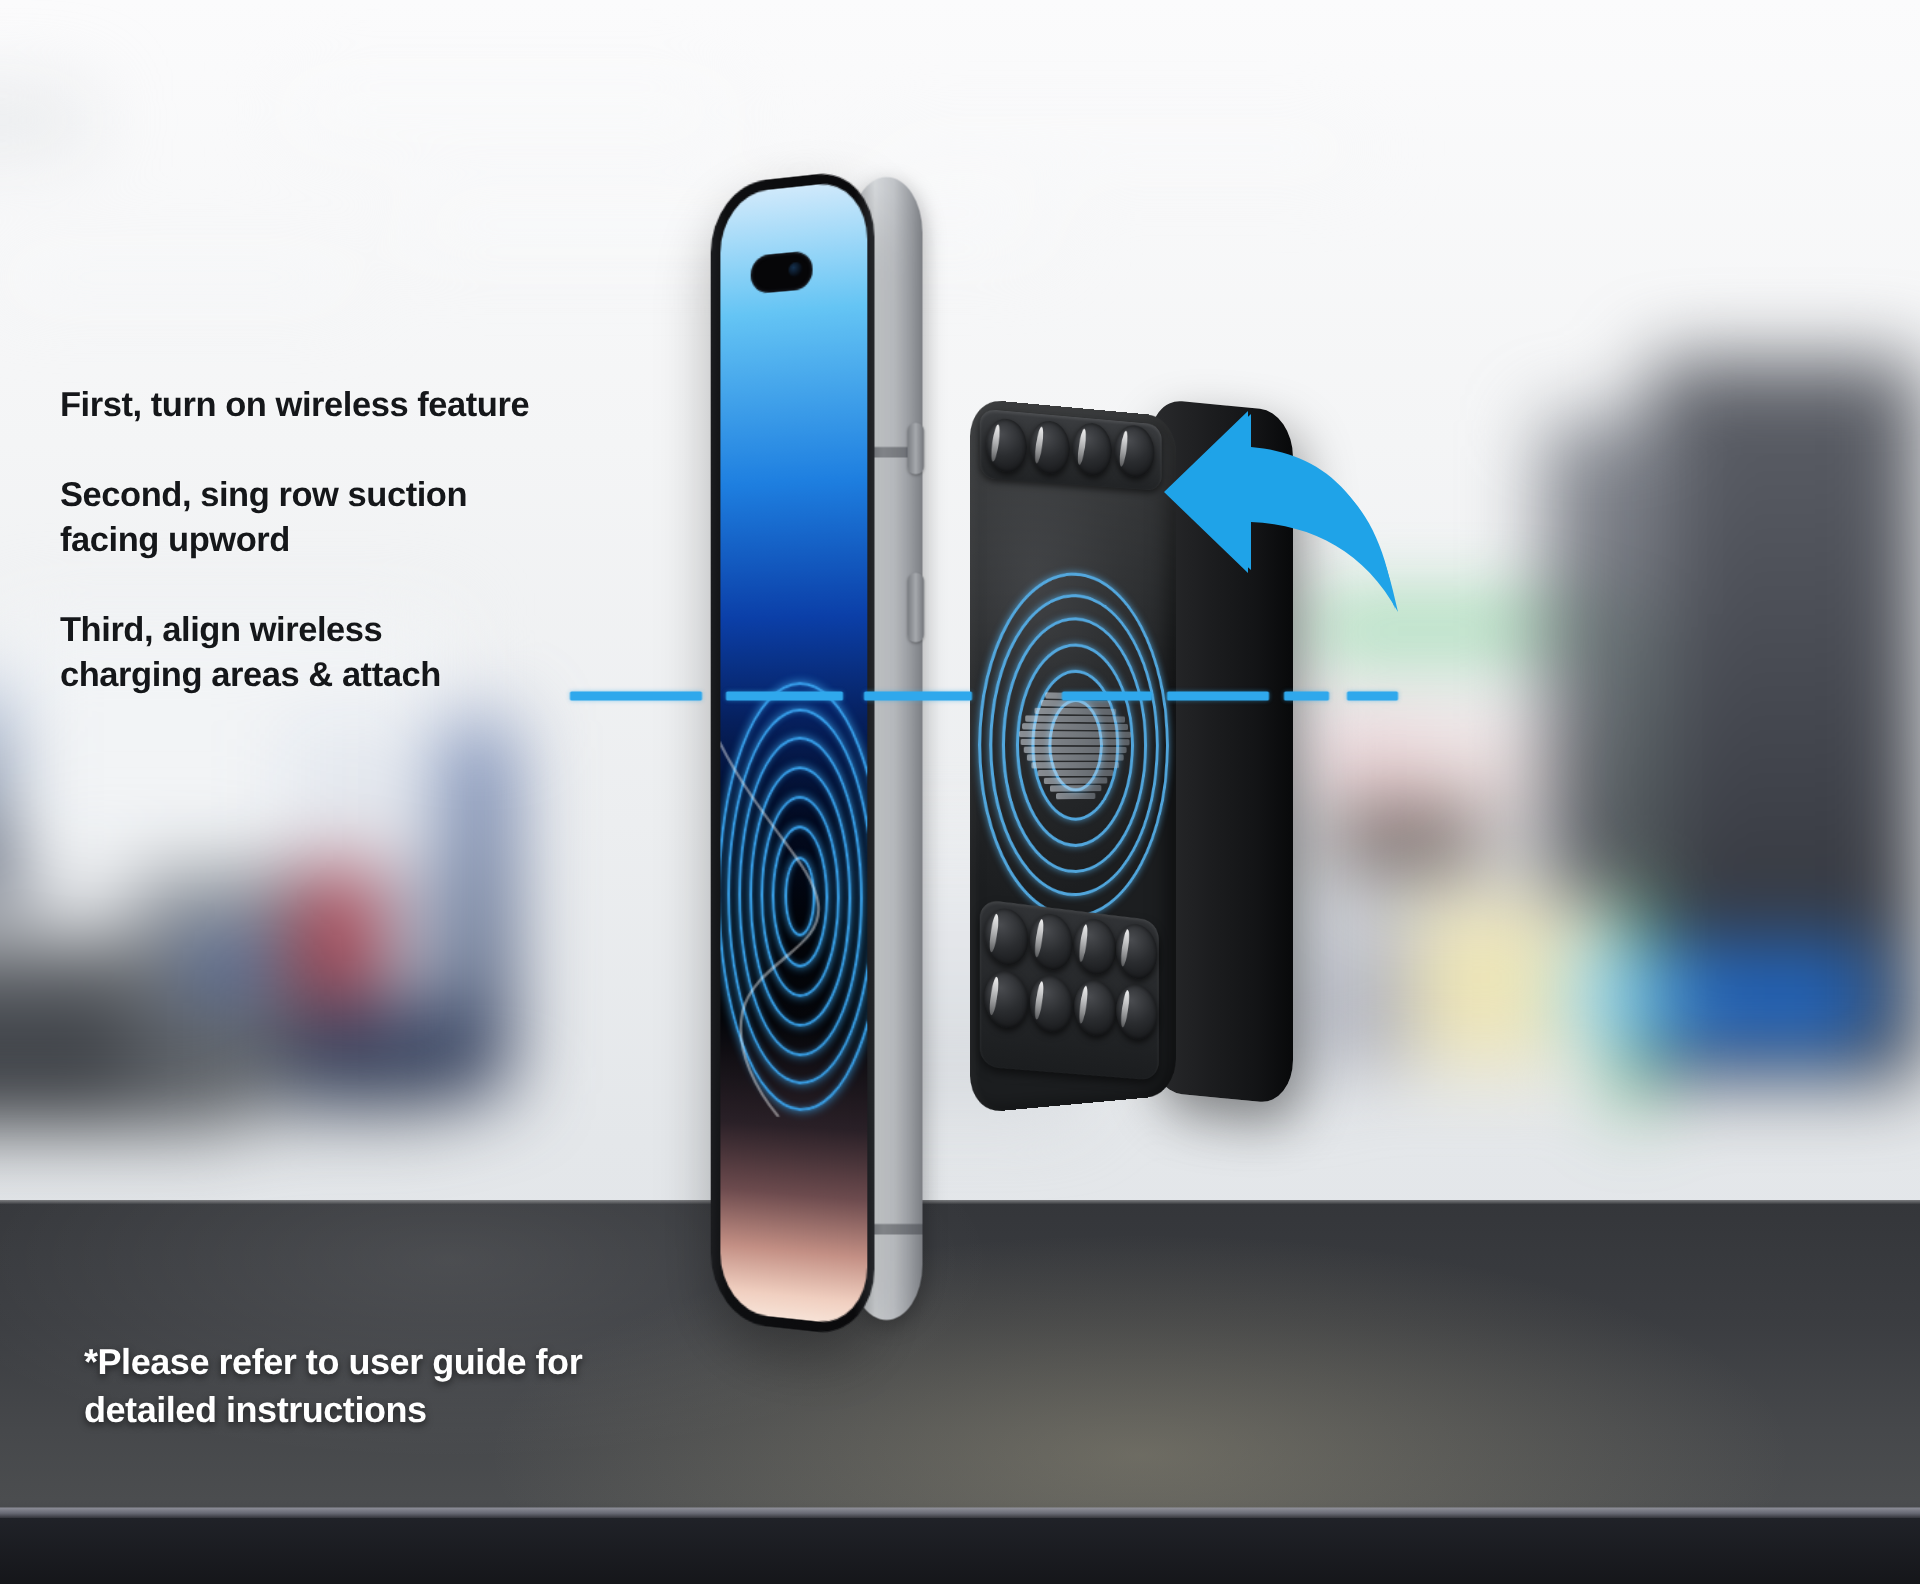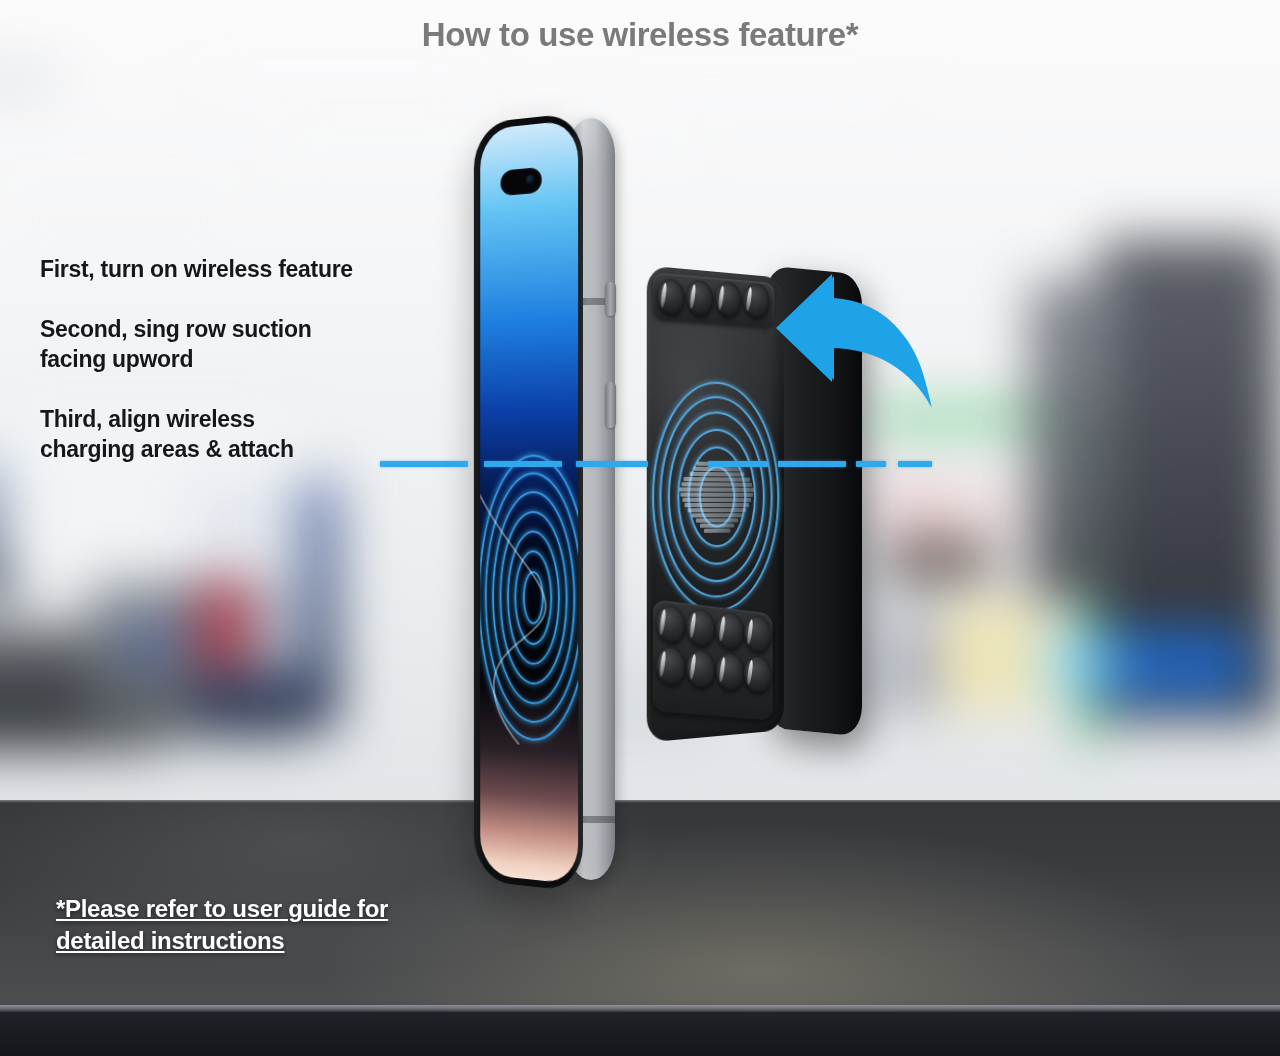--- a/index.html
+++ b/index.html
@@ -259,21 +259,20 @@
 
     <div class="bgel" style="left:860px;top:560px;width:90px;height:220px;background:linear-gradient(180deg,#e6e9ec,#c9ced4);border-radius:6px;opacity:.85;"></div>
     <div class="bgel" style="left:600px;top:620px;width:180px;height:180px;background:linear-gradient(180deg,#eceef1,#cfd3d8);border-radius:6px;opacity:.75;"></div>
   </div>
 
   <div id="desk">
     <div class="deskfront"></div>
   </div>
   <div id="deskEdgeHi"></div>
 
-  <div id="title">How to use wireless feature*</div>
 
   <div class="step" id="step2" style="white-space:pre-line;">Second, sing row suction
 facing upword</div>
   <div class="step" id="step1">First, turn on wireless feature</div>
   <div class="step" id="step3" style="white-space:pre-line;">Third, align wireless
 charging areas &amp; attach</div>
 
   <div id="phone">
     <div class="ph-side"></div>
     <div class="ph-seam s1"></div>
@@ -364,16 +363,16 @@
   <div id="dashline">
     <div class="dash" style="left:0px;width:88px;"></div>
     <div class="dash" style="left:104px;width:78px;"></div>
     <div class="dash" style="left:196px;width:72px;"></div>
     <div class="dash" style="left:328px;width:60px;"></div>
     <div class="dash" style="left:398px;width:68px;"></div>
     <div class="dash" style="left:476px;width:30px;"></div>
     <div class="dash" style="left:518px;width:34px;"></div>
   </div>
 
-  <div id="footnote" style="white-space:pre-line;text-decoration:underline;">*Please refer to user guide for
+  <div id="footnote" style="white-space:pre-line;">*Please refer to user guide for
  detailed instructions</div>
 
 </div>
 
 </body></html>

